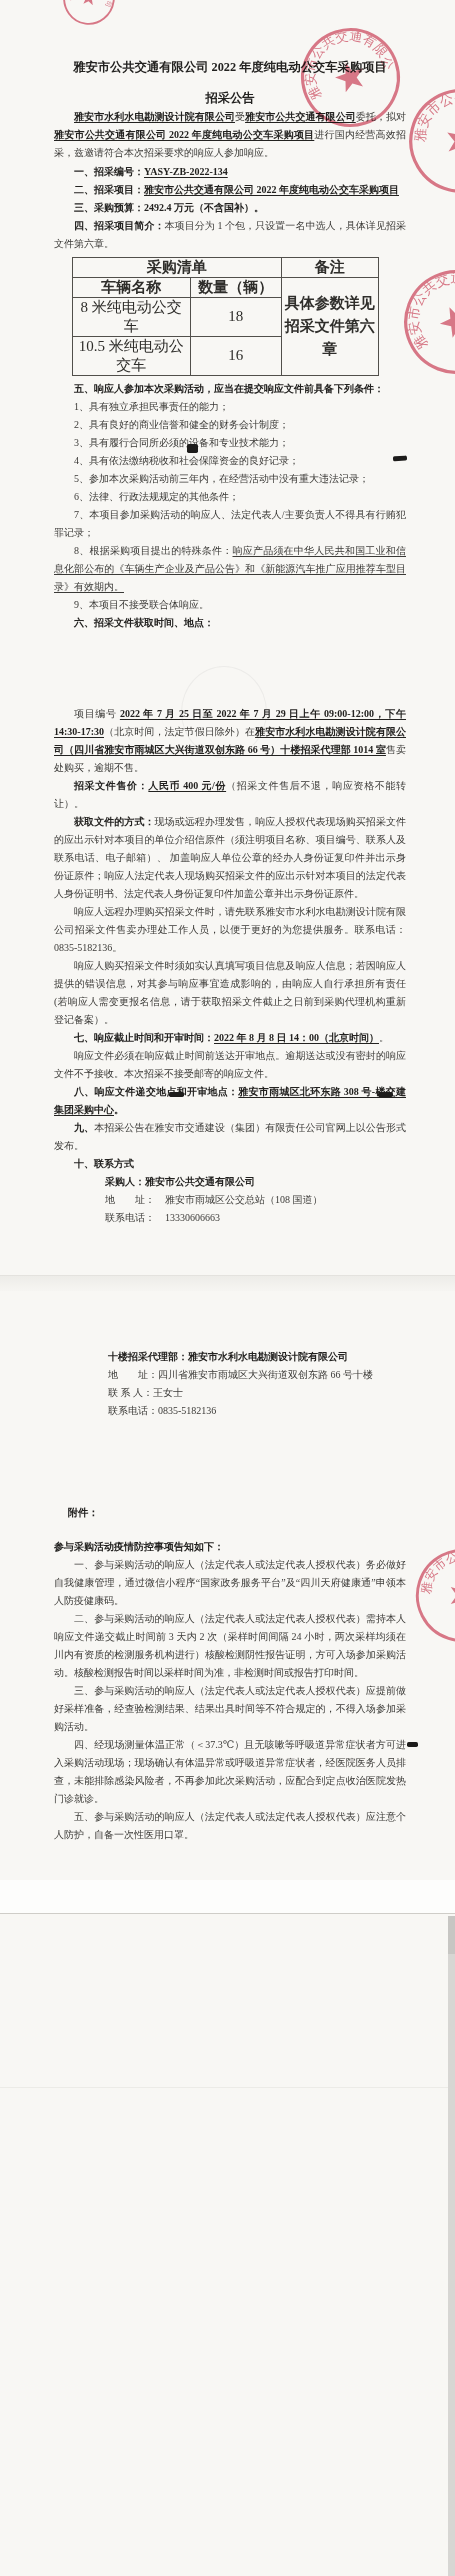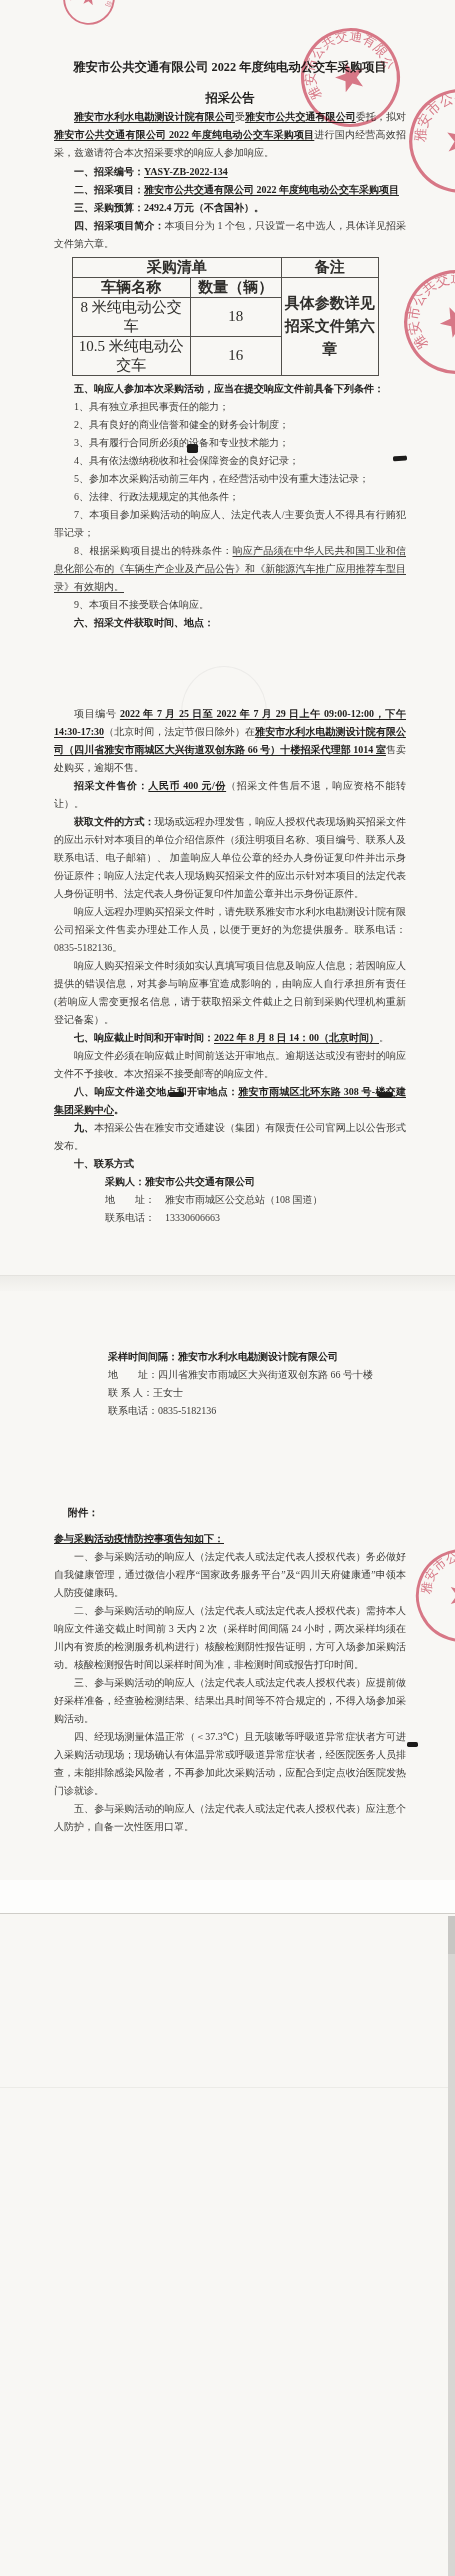--- a/index.html
+++ b/index.html
@@ -93,27 +93,27 @@
     <p class="p ind b">十、联系方式</p>
     <div style="margin-left:51px;">
       <p class="p b">采购人：雅安市公共交通有限公司</p>
       <p class="p">地　　址：　雅安市雨城区公交总站（108 国道）</p>
       <p class="p">联系电话：　13330606663</p>
     </div>
   </div>
 
   <div class="page" style="top:1330px;">
     <div style="margin-left:54px;margin-top:18px;">
-      <p class="p b">采样时间间隔：雅安市水利水电勘测设计院有限公司</p>
+      <p class="p b">十楼招采代理部：雅安市水利水电勘测设计院有限公司</p>
       <p class="p">地　　址：四川省雅安市雨城区大兴街道双创东路 66 号十楼</p>
       <p class="p">联 系 人：王女士</p>
       <p class="p">联系电话：0835-5182136</p>
     </div>
     <p class="p b" style="margin-top:84px;margin-left:13.7px;font-size:10.3px;">附件：</p>
-    <p class="p b" style="margin-top:8px;text-decoration:underline;">参与采购活动疫情防控事项告知如下：</p>
+    <p class="p b" style="margin-top:16px;">参与采购活动疫情防控事项告知如下：</p>
     <p class="p ind">一、参与采购活动的响应人（法定代表人或法定代表人授权代表）务必做好自我健康管理，通过微信小程序“国家政务服务平台”及“四川天府健康通”申领本人防疫健康码。</p>
     <p class="p ind">二、参与采购活动的响应人（法定代表人或法定代表人授权代表）需持本人响应文件递交截止时间前 3 天内 2 次（采样时间间隔 24 小时，两次采样均须在川内有资质的检测服务机构进行）核酸检测阴性报告证明，方可入场参加采购活动。核酸检测报告时间以采样时间为准，非检测时间或报告打印时间。</p>
     <p class="p ind">三、参与采购活动的响应人（法定代表人或法定代表人授权代表）应提前做好采样准备，经查验检测结果、结果出具时间等不符合规定的，不得入场参加采购活动。</p>
     <p class="p ind">四、经现场测量体温正常（＜37.3℃）且无咳嗽等呼吸道异常症状者方可进入采购活动现场；现场确认有体温异常或呼吸道异常症状者，经医院医务人员排查，未能排除感染风险者，不再参加此次采购活动，应配合到定点收治医院发热门诊就诊。</p>
     <p class="p ind">五、参与采购活动的响应人（法定代表人或法定代表人授权代表）应注意个人防护，自备一次性医用口罩。</p>
   </div>
 
   <svg class="stamp" style="left:62px;top:-34px;width:54px;height:64px;transform:rotate(8deg);" viewBox="0 0 200 200">
     <ellipse cx="100" cy="100" rx="92" ry="96" fill="none" stroke="#d4566b" stroke-width="7"></ellipse>
     <path id="arcA" d="M 36 118 A 68 68 0 1 1 164 118" fill="none"></path>

